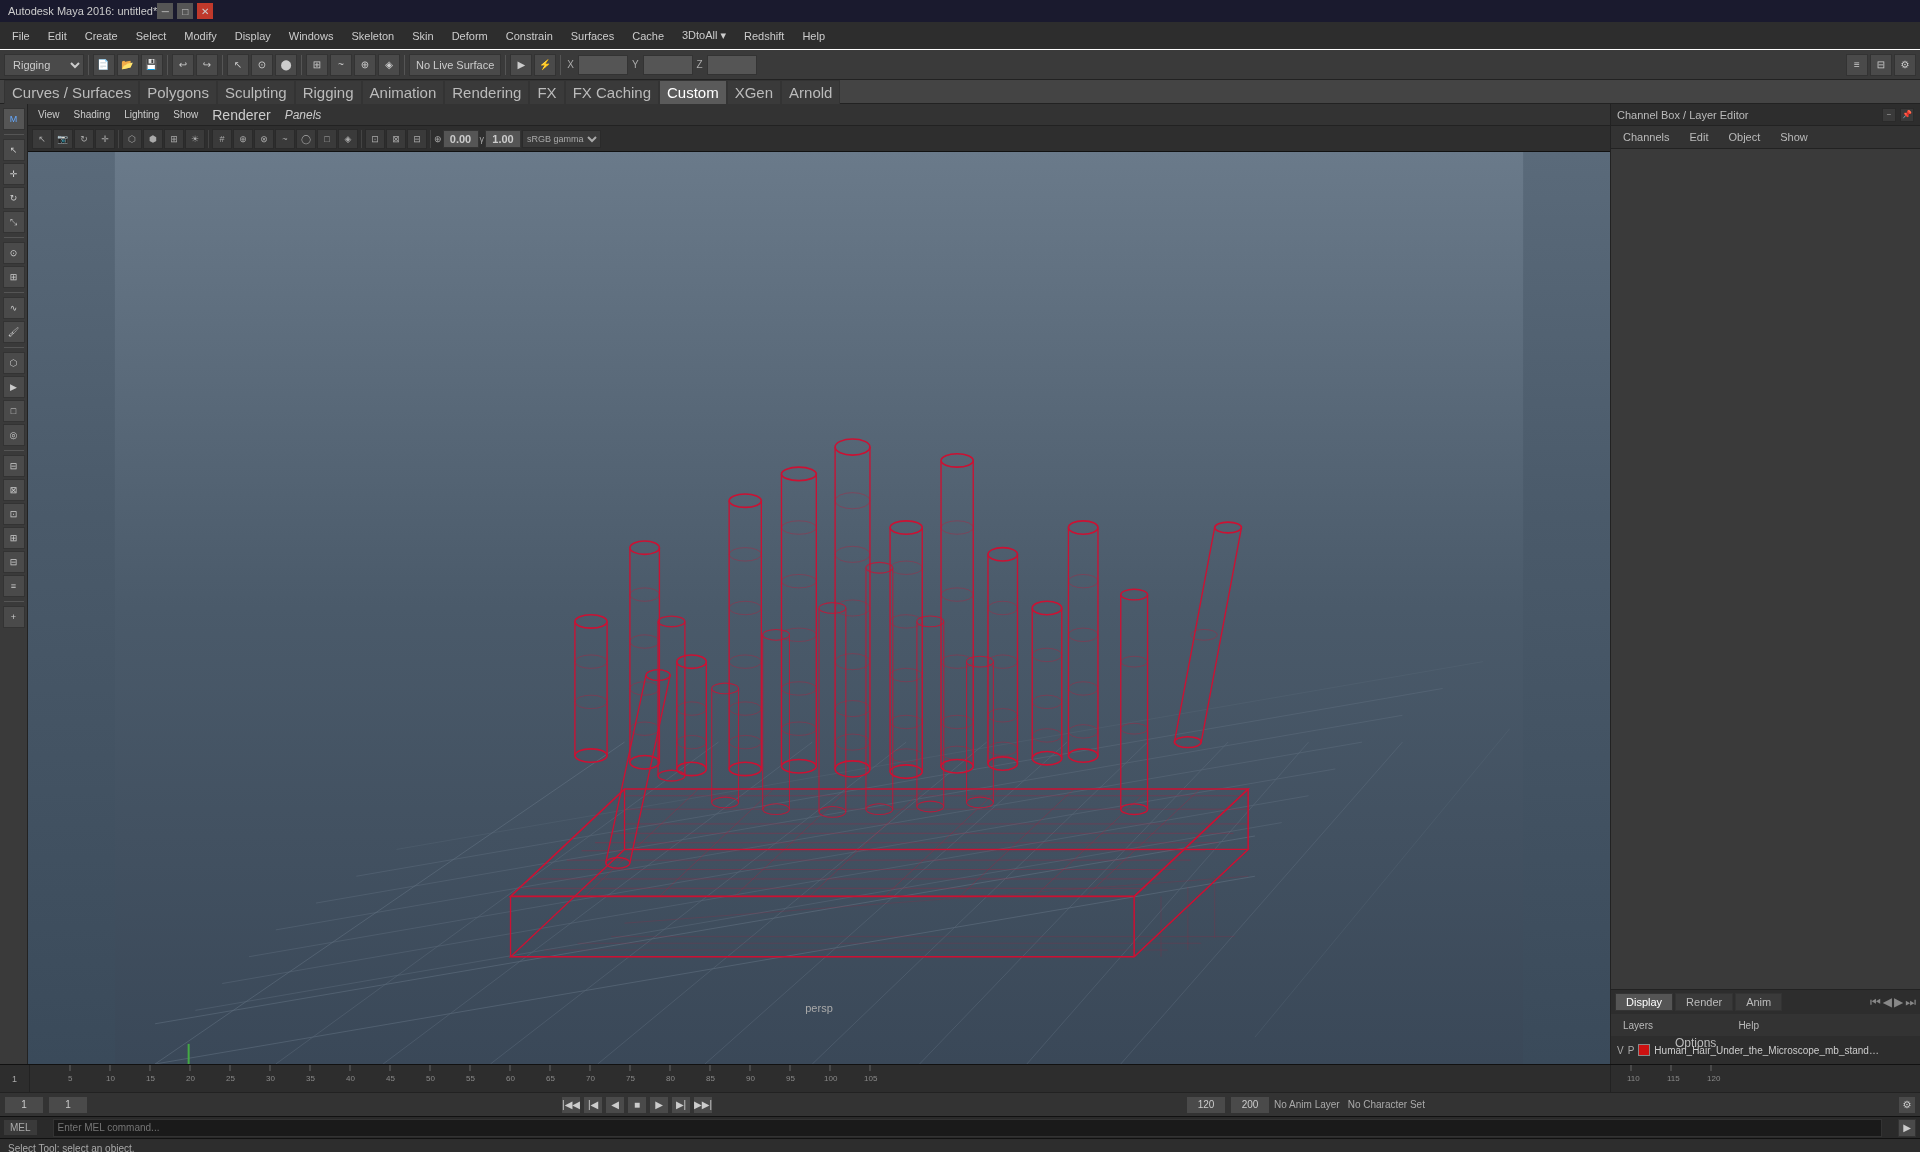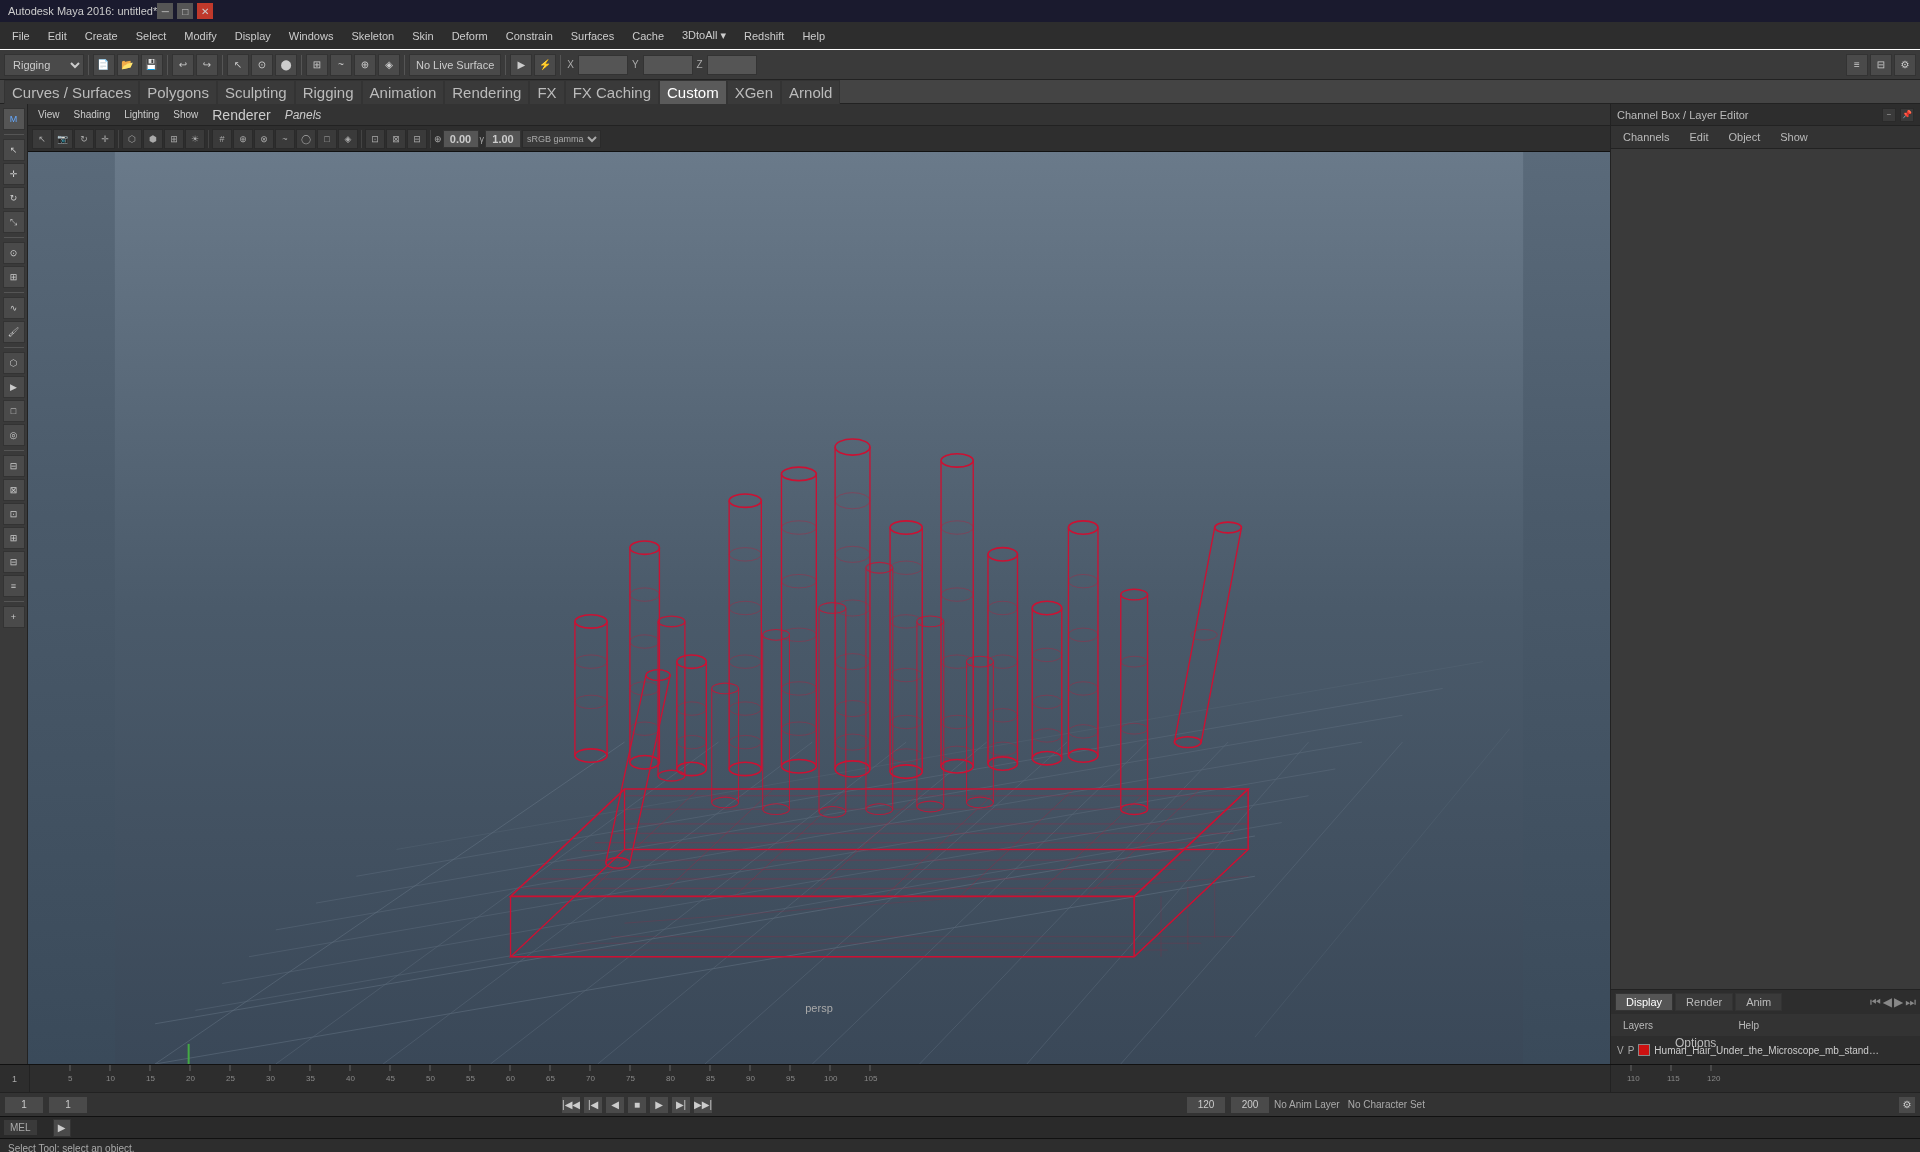--- a/index.html
+++ b/index.html
@@ -930,18 +930,19 @@
   <input class="bc-input" value="200" style="">
   <span style="font-size:10px;color:#aaa;">No Anim Layer</span>
   <span style="margin-left:4px;font-size:10px;color:#aaa;">No Character Set</span>
   <div style="margin-left:auto;display:flex;gap:2px;">
     <button class="bc-btn">⚙</button>
   </div>
 </div>
 
 <div id="mel-bar">
   <span class="mel-label">MEL</span>
+  <input class="mel-input" placeholder="Enter MEL command..." style="">
   <button class="bc-btn">▶</button>
 </div>
 
 <div id="statusbar">
   <span>Select Tool: select an object.</span>
 </div>
 
 </body></html>

